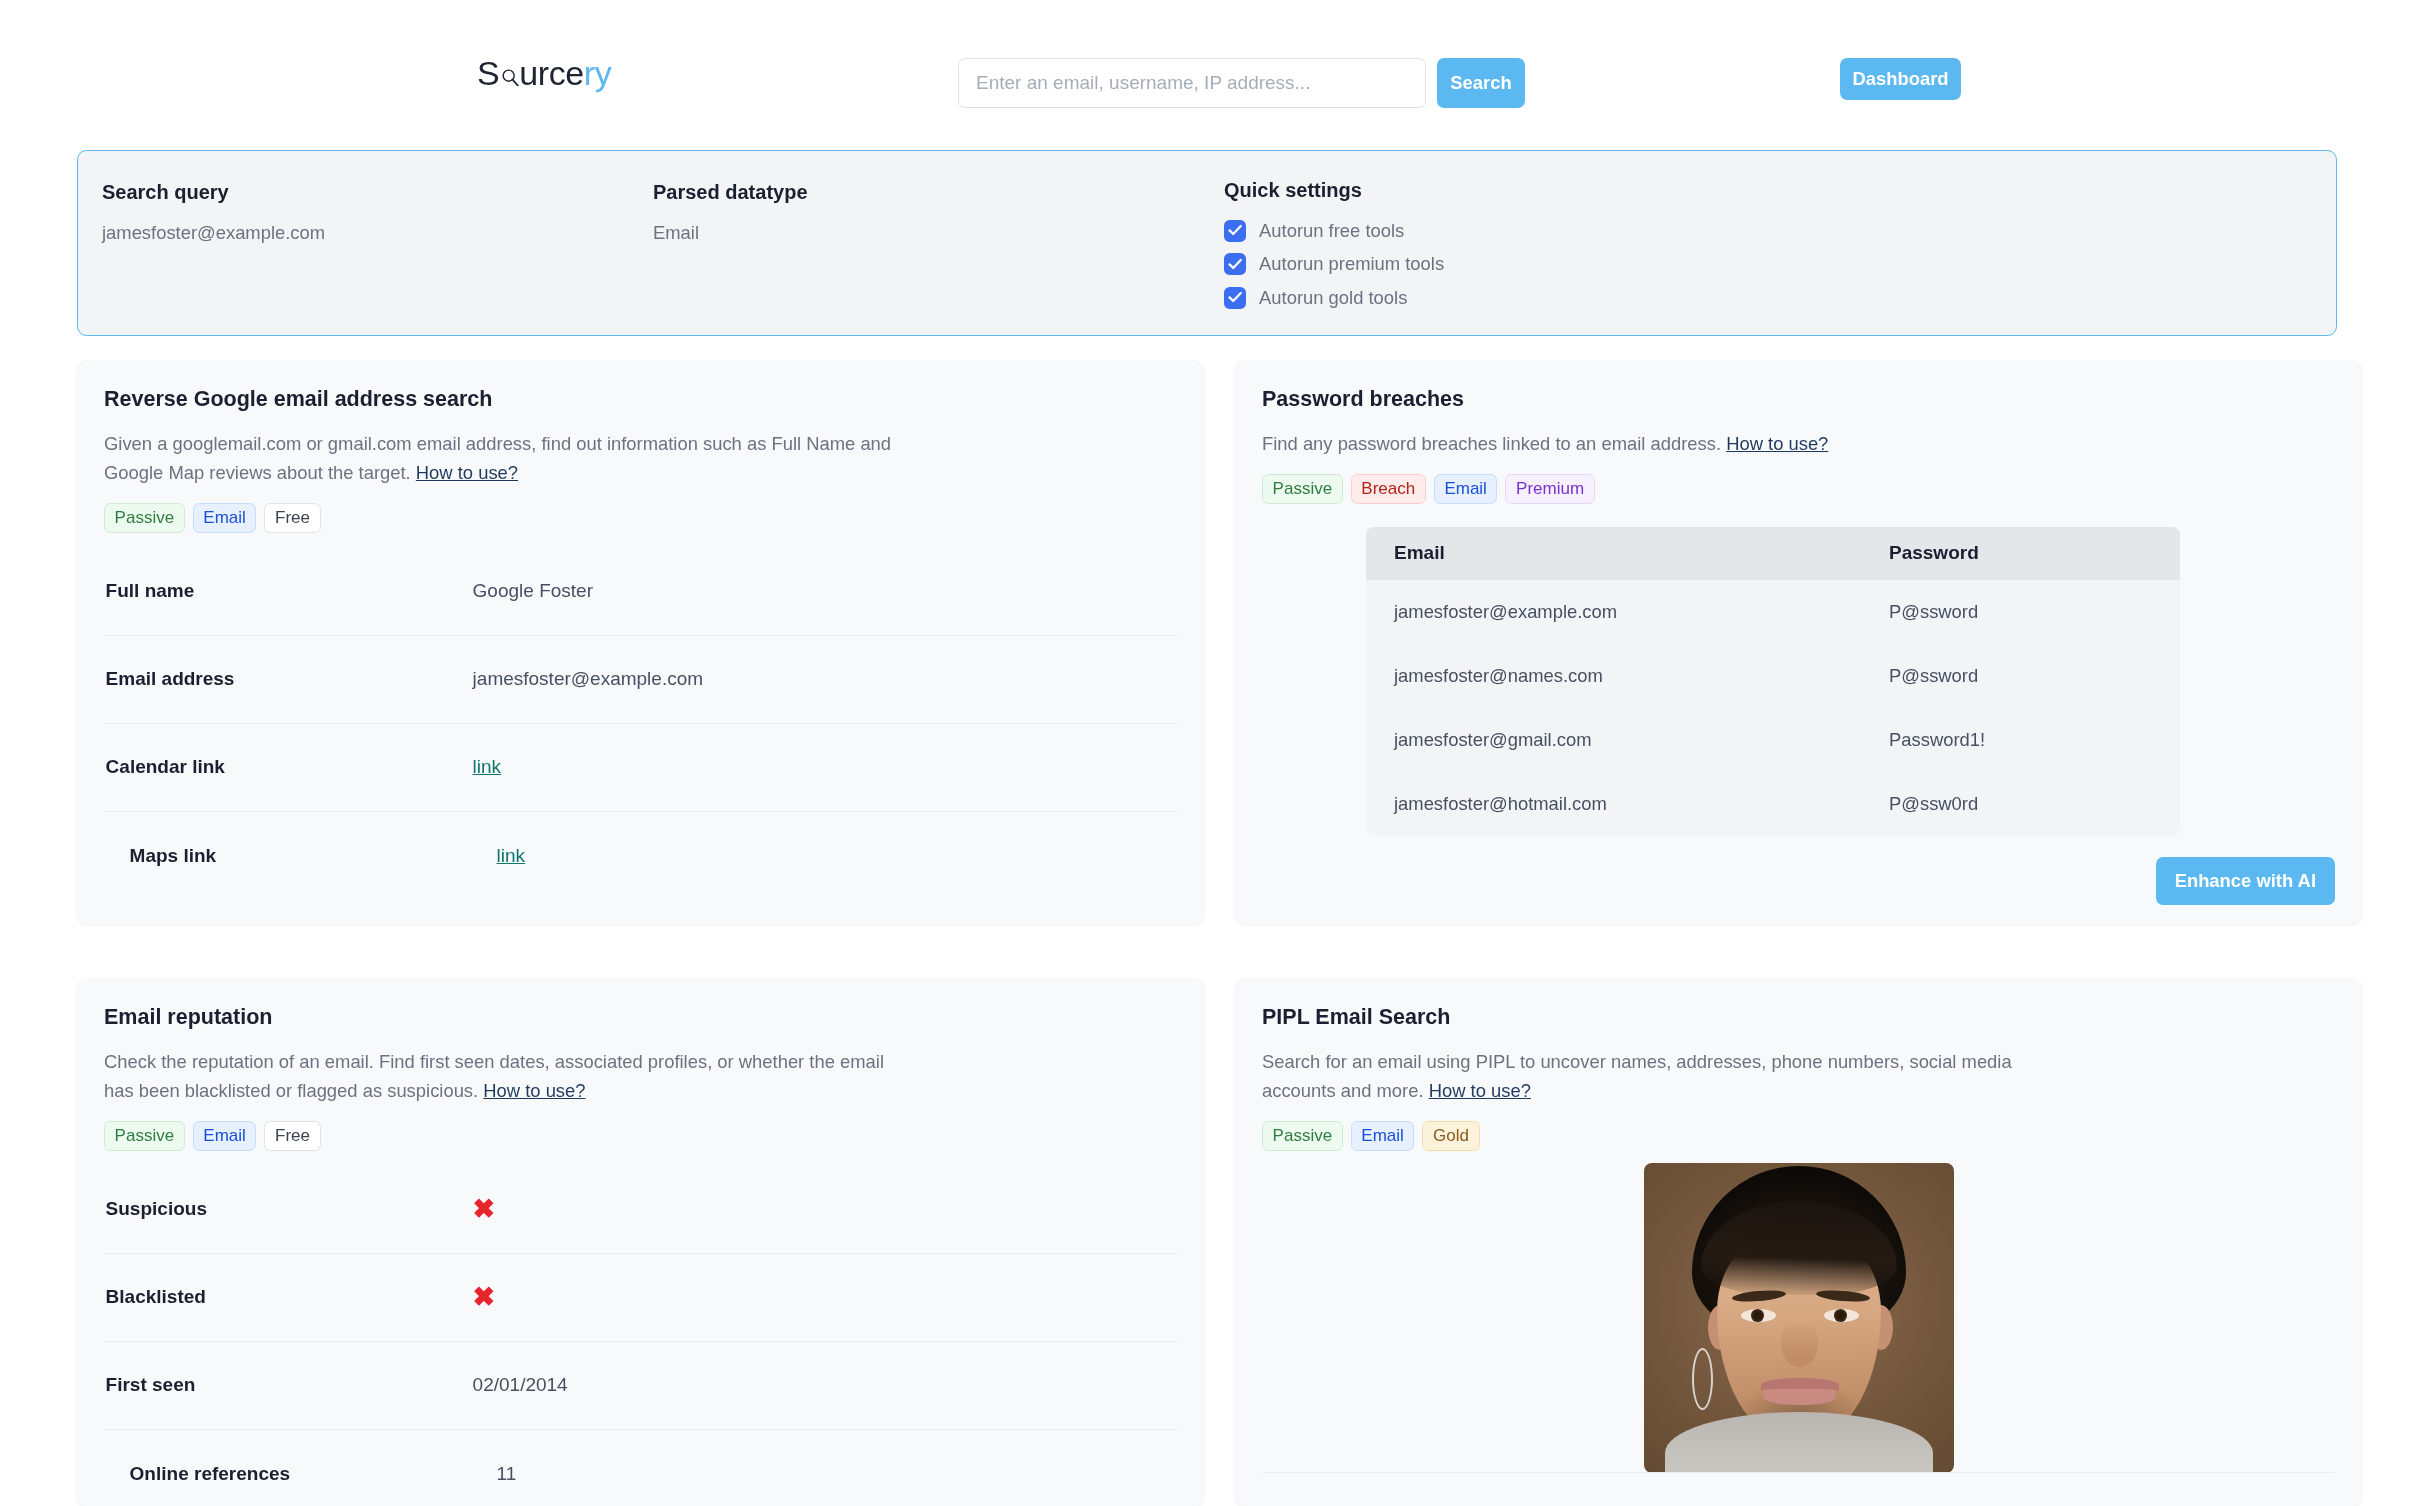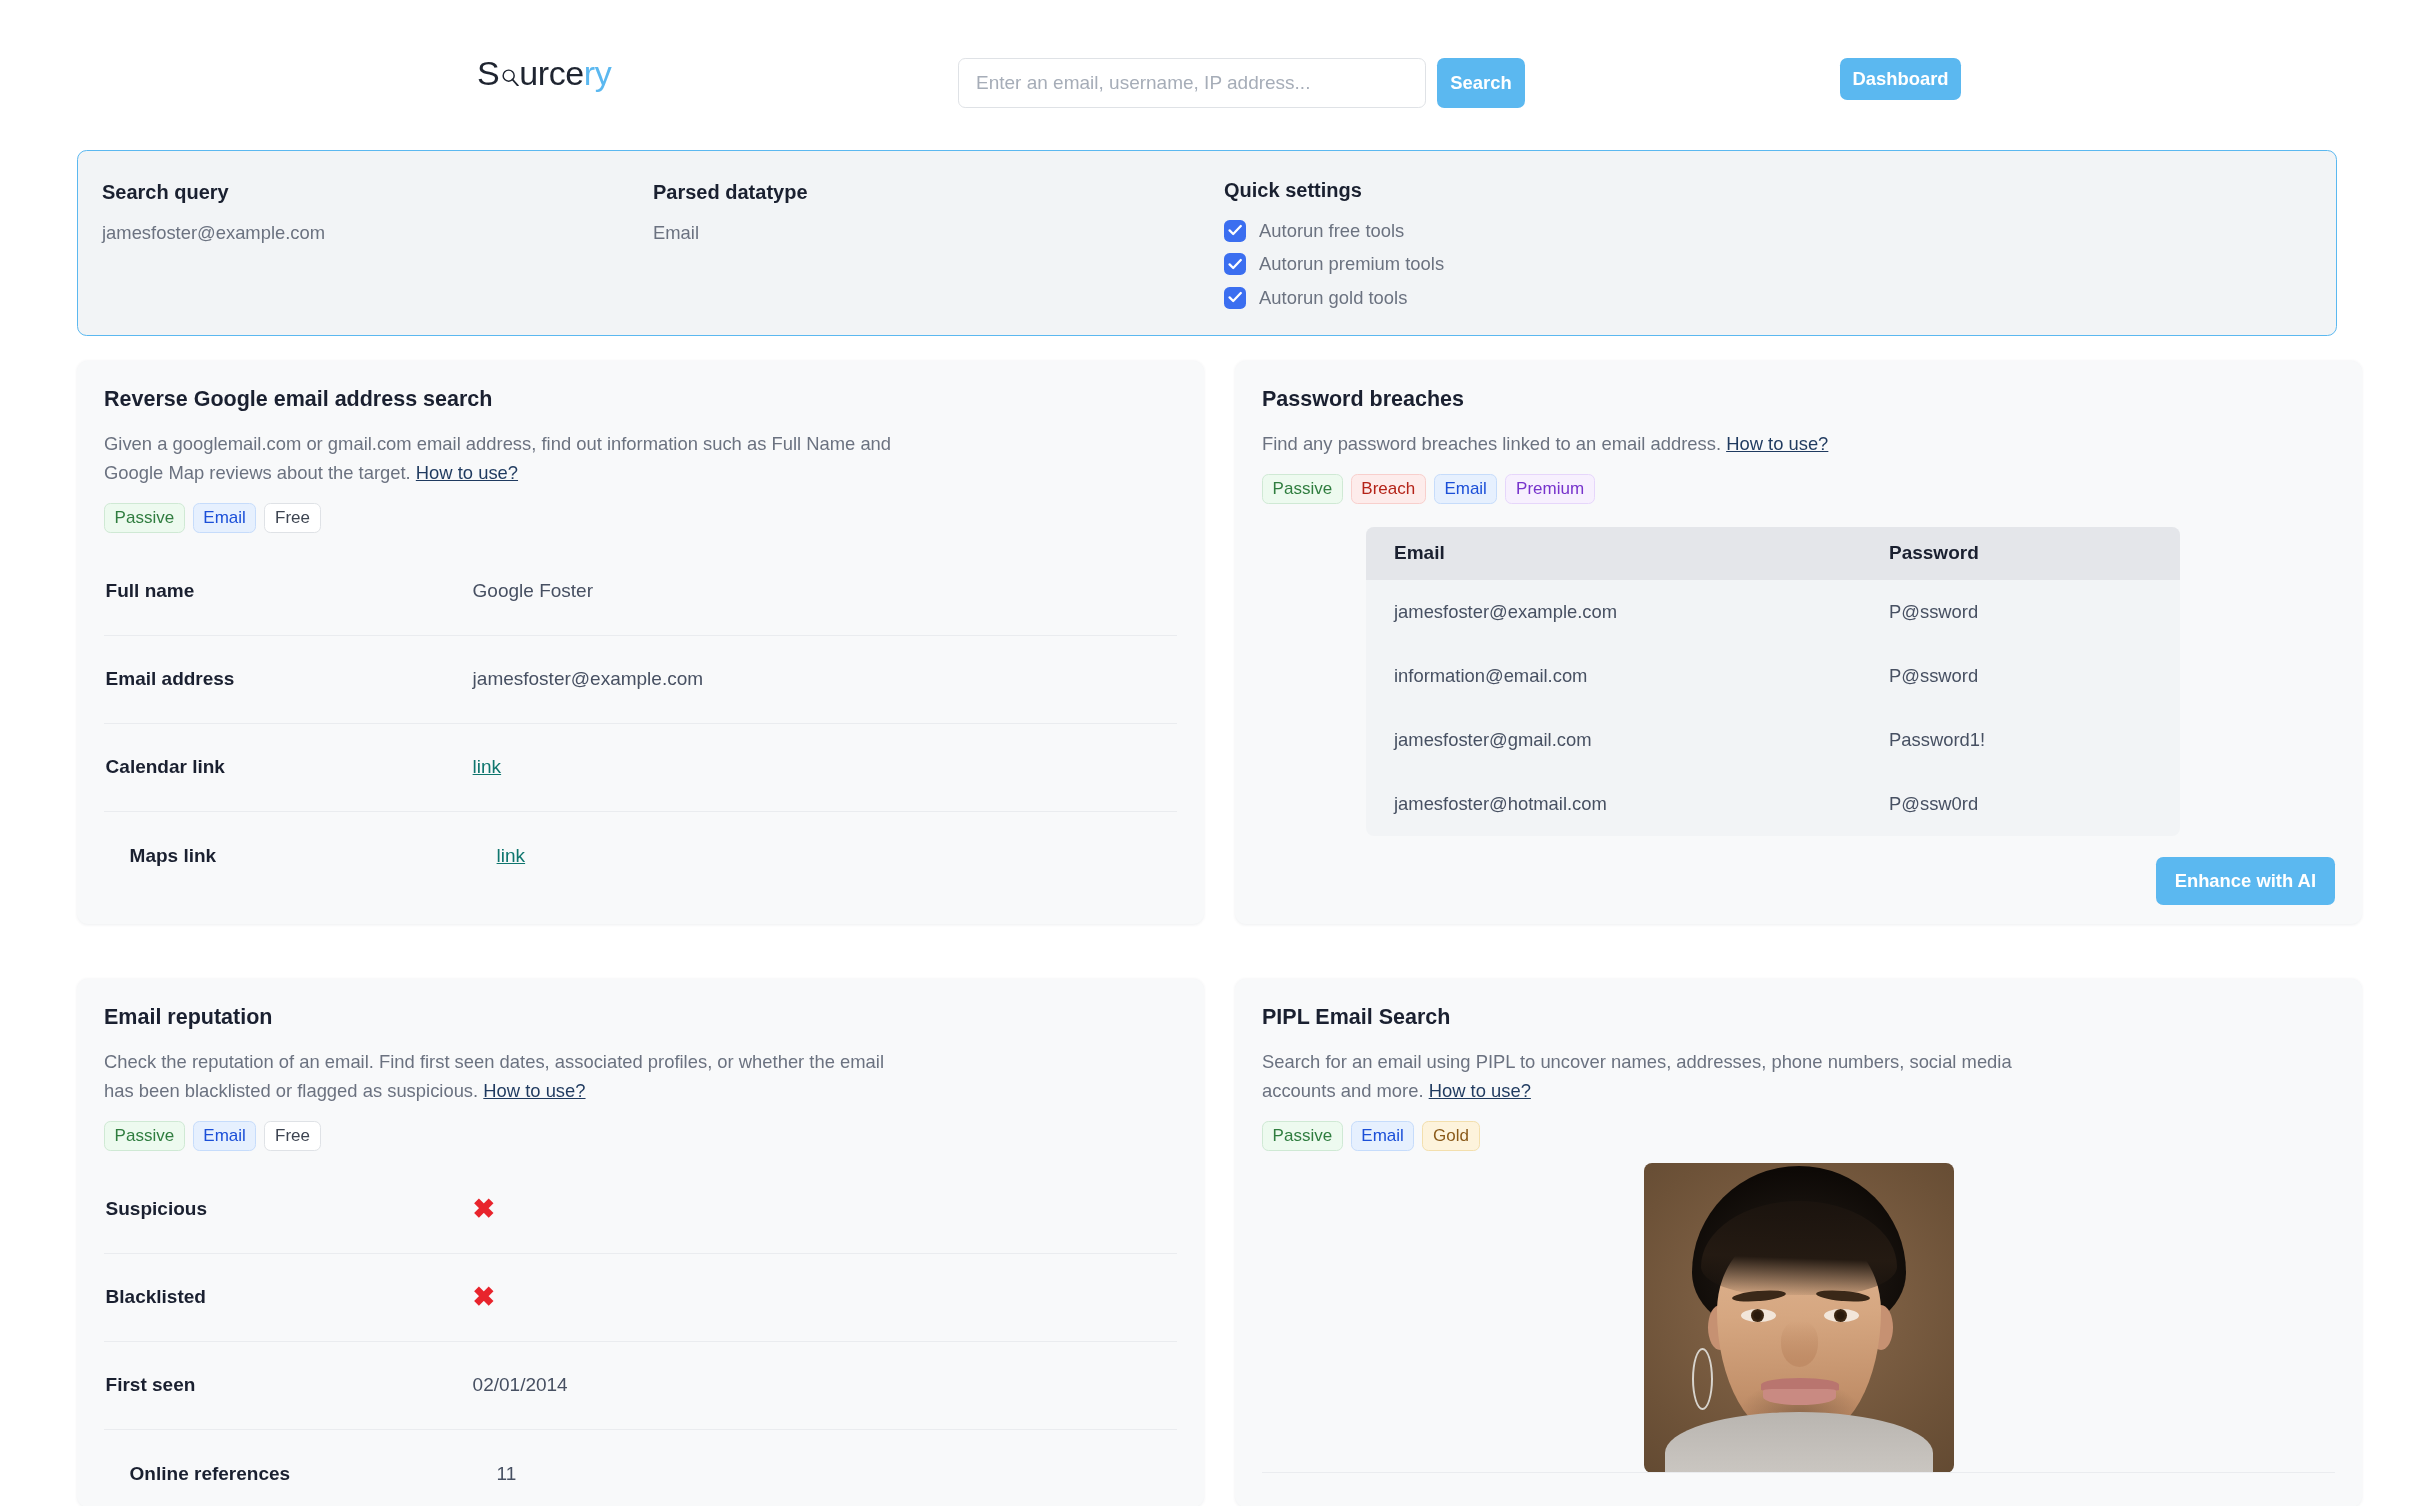--- a/index.html
+++ b/index.html
@@ -435,21 +435,21 @@
   <div class="breach-wrap">
     <div class="bt-head">
       <div class="bt-c1">Email</div>
       <div class="bt-c2">Password</div>
     </div>
     <div class="bt-row">
       <div class="bt-c1">jamesfoster@example.com</div>
       <div class="bt-c2">P@ssword</div>
     </div>
     <div class="bt-row">
-      <div class="bt-c1">information@email.com</div>
+      <div class="bt-c1">jamesfoster@names.com</div>
       <div class="bt-c2">P@ssword</div>
     </div>
     <div class="bt-row">
       <div class="bt-c1">jamesfoster@gmail.com</div>
       <div class="bt-c2">Password1!</div>
     </div>
     <div class="bt-row">
       <div class="bt-c1">jamesfoster@hotmail.com</div>
       <div class="bt-c2">P@ssw0rd</div>
     </div>

